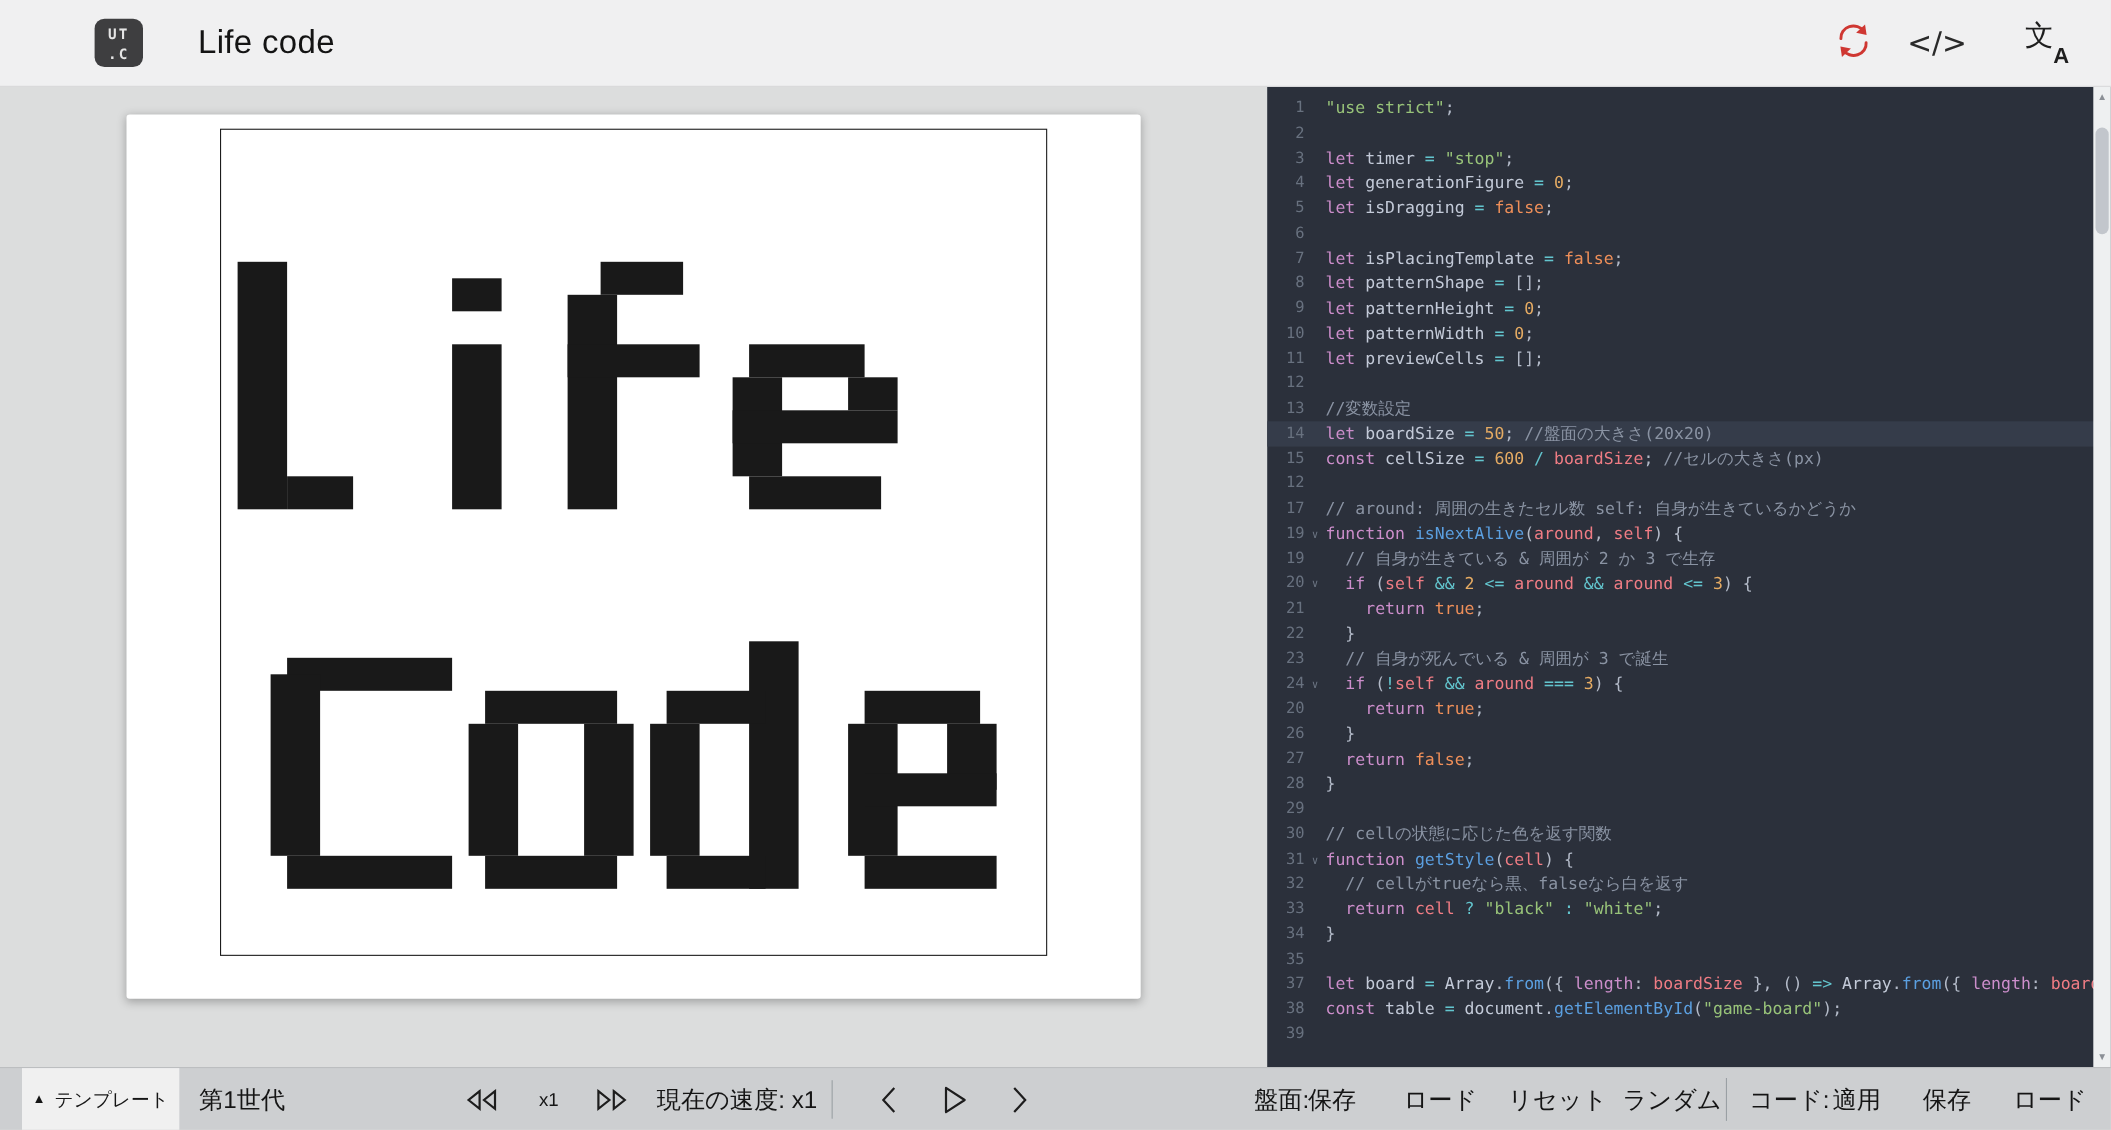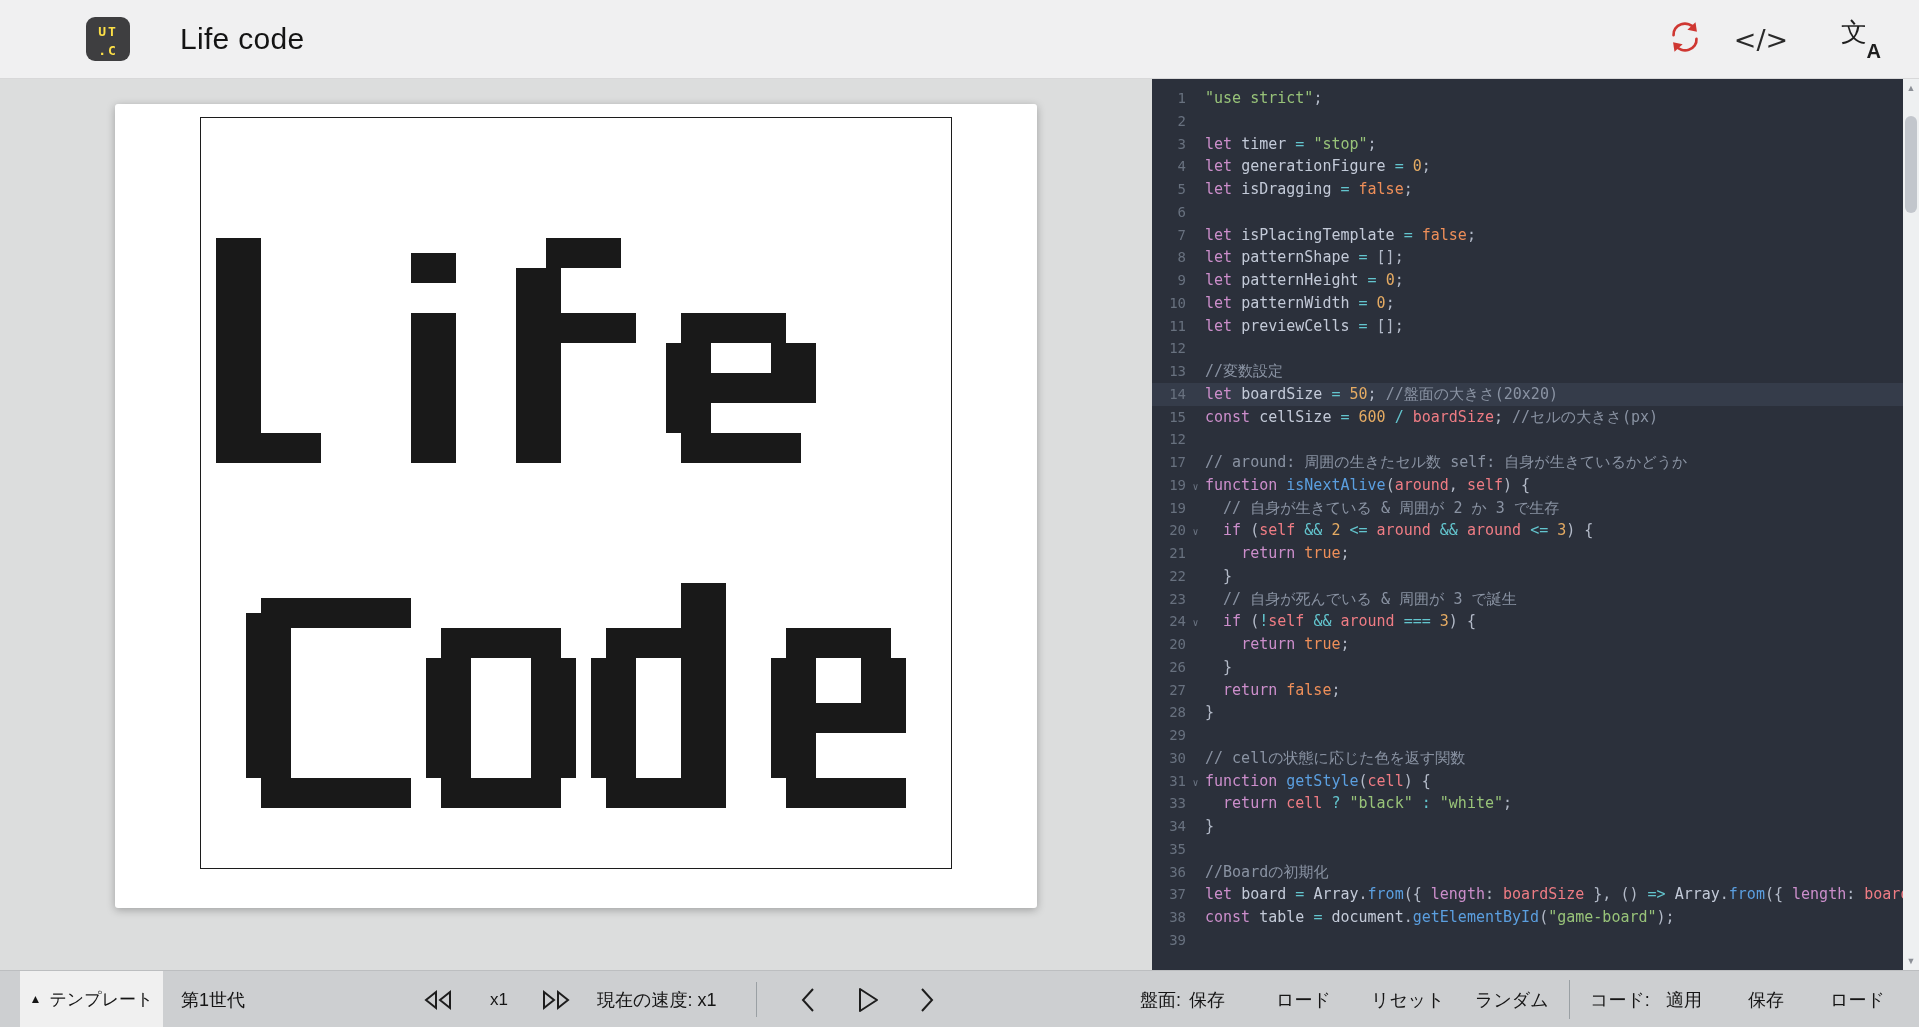--- a/index.html
+++ b/index.html
@@ -1,21 +1,21 @@
 <!DOCTYPE html>
 <html><head>
 <meta charset="utf-8">
 <style>
   html,body{margin:0;padding:0;}
   body{width:1919px;height:1027px;overflow:hidden;font-family:"Liberation Sans",sans-serif;background:#dedfe0;}
   .app{position:relative;width:1919px;height:1027px;}
 
   
   .topbar{position:absolute;left:0;top:0;width:1919px;height:78px;background:#f0f0f1;border-bottom:1px solid #d8d8d9;z-index:5;}
-  .logo{position:absolute;left:86px;top:17px;width:44px;height:44px;background:#3e3e40;border-radius:9px;color:#fde047;
+  .logo{position:absolute;left:86px;top:17px;width:44px;height:44px;background:#3e3e40;border-radius:9px;color:#e5e5e5;
         font-family:"DejaVu Sans Mono",monospace;font-size:13px;font-weight:bold;line-height:1.45;text-align:center;padding-top:6px;box-sizing:border-box;letter-spacing:2px;}
   .app-title{position:absolute;left:148px;top:22px;font-size:30px;color:#141414;letter-spacing:0.3px;margin-left:32px;}
   .tb-icon{position:absolute;top:0;height:78px;display:flex;align-items:center;justify-content:center;cursor:pointer;}
   .icon-refresh{left:1660px;width:50px;}
   .icon-code{left:1736px;width:50px;font-size:27px;color:#2a2a2a;font-family:"DejaVu Sans",sans-serif;}
   .icon-lang{left:1834px;width:54px;position:absolute;}
   .lang-wrap{position:relative;width:40px;height:44px;color:#1e1e1e;}
   .lang-bun{position:absolute;left:0;top:-2px;font-size:26px;}
   .lang-a{position:absolute;right:0;bottom:-2px;font-size:20px;font-weight:bold;}
 
@@ -40,21 +40,21 @@
 
   
   .scrollbar{position:absolute;right:0;top:79px;width:16px;height:891px;background:#eef0f1;z-index:6;}
   .sb-arrow{position:absolute;left:0;width:16px;height:16px;color:#8b8f96;font-size:9px;text-align:center;line-height:16px;cursor:pointer;}
   .sb-up{top:1px;}
   .sb-down{bottom:1px;}
   .sb-thumb{position:absolute;left:2px;top:37px;width:12px;height:97px;background:#c2c6cc;border-radius:6px;cursor:pointer;}
 
   
   .bottombar{position:absolute;left:0;top:970px;width:1919px;height:57px;background:#cdcfd1;border-top:1px solid #bcbec0;z-index:7;}
-  .bb-item{position:absolute;top:0;height:57px;display:flex;align-items:center;color:#151515;font-size:18px;cursor:default;}
+  .bb-item{position:absolute;top:0;height:57px;display:flex;align-items:center;color:#151515;font-size:22px;cursor:default;}
   .bb-btn{cursor:pointer;}
   .tpl-btn{left:20px;width:143px;background:#f0f0f0;justify-content:center;gap:8px;font-size:17px;}
   .tpl-tri{font-size:12px;position:relative;top:-1px;}
   .gen{left:181px;}
   .seek-back{left:423px;}
   .x1{left:490px;font-size:17px;}
   .seek-fwd{left:541px;}
   .speed{left:597px;}
   .sep{position:absolute;top:11px;width:1px;height:35px;background:#9aa0a4;}
   .sep1{left:756px;}
@@ -167,24 +167,24 @@
         <div class="ed-row"><span class="ed-num">22</span><span class="ed-fold"></span><span class="ed-code"><span class="tk-p">  }</span></span></div>
         <div class="ed-row"><span class="ed-num">23</span><span class="ed-fold"></span><span class="ed-code"><span class="tk-c">  // 自身が死んでいる &amp; 周囲が 3 で誕生</span></span></div>
         <div class="ed-row"><span class="ed-num">24</span><span class="ed-fold">∨</span><span class="ed-code"><span class="tk-p">  </span><span class="tk-k">if</span><span class="tk-p"> (</span><span class="tk-o">!</span><span class="tk-r">self</span><span class="tk-p"> </span><span class="tk-o">&amp;&amp;</span><span class="tk-p"> </span><span class="tk-r">around</span><span class="tk-p"> </span><span class="tk-o">===</span><span class="tk-p"> </span><span class="tk-n">3</span><span class="tk-p">) {</span></span></div>
         <div class="ed-row"><span class="ed-num">20</span><span class="ed-fold"></span><span class="ed-code"><span class="tk-p">    </span><span class="tk-k">return</span><span class="tk-p"> </span><span class="tk-b">true</span><span class="tk-p">;</span></span></div>
         <div class="ed-row"><span class="ed-num">26</span><span class="ed-fold"></span><span class="ed-code"><span class="tk-p">  }</span></span></div>
         <div class="ed-row"><span class="ed-num">27</span><span class="ed-fold"></span><span class="ed-code"><span class="tk-p">  </span><span class="tk-k">return</span><span class="tk-p"> </span><span class="tk-b">false</span><span class="tk-p">;</span></span></div>
         <div class="ed-row"><span class="ed-num">28</span><span class="ed-fold"></span><span class="ed-code"><span class="tk-p">}</span></span></div>
         <div class="ed-row"><span class="ed-num">29</span><span class="ed-fold"></span><span class="ed-code"></span></div>
         <div class="ed-row"><span class="ed-num">30</span><span class="ed-fold"></span><span class="ed-code"><span class="tk-c">// cellの状態に応じた色を返す関数</span></span></div>
         <div class="ed-row"><span class="ed-num">31</span><span class="ed-fold">∨</span><span class="ed-code"><span class="tk-k">function </span><span class="tk-f">getStyle</span><span class="tk-p">(</span><span class="tk-r">cell</span><span class="tk-p">) {</span></span></div>
+        <div class="ed-row"><span class="ed-num">32</span><span class="ed-fold"></span><span class="ed-code"><span class="tk-c">  // cellがtrueなら黒、falseなら白を返す</span></span></div>
         <div class="ed-row"><span class="ed-num">33</span><span class="ed-fold"></span><span class="ed-code"><span class="tk-p">  </span><span class="tk-k">return</span><span class="tk-p"> </span><span class="tk-r">cell</span><span class="tk-p"> </span><span class="tk-o">?</span><span class="tk-p"> </span><span class="tk-s">"black"</span><span class="tk-p"> </span><span class="tk-o">:</span><span class="tk-p"> </span><span class="tk-s">"white"</span><span class="tk-p">;</span></span></div>
         <div class="ed-row"><span class="ed-num">34</span><span class="ed-fold"></span><span class="ed-code"><span class="tk-p">}</span></span></div>
         <div class="ed-row"><span class="ed-num">35</span><span class="ed-fold"></span><span class="ed-code"></span></div>
-        <div class="ed-row"><span class="ed-num">36</span><span class="ed-fold"></span><span class="ed-code"><span class="tk-c">//Boardの初期化</span></span></div>
         <div class="ed-row"><span class="ed-num">37</span><span class="ed-fold"></span><span class="ed-code"><span class="tk-k">let </span><span class="tk-v">board </span><span class="tk-o">= </span><span class="tk-v">Array</span><span class="tk-p">.</span><span class="tk-f">from</span><span class="tk-p">({ </span><span class="tk-k">length</span><span class="tk-p">: </span><span class="tk-r">boardSize</span><span class="tk-p"> }, () </span><span class="tk-o">=&gt;</span><span class="tk-p"> </span><span class="tk-v">Array</span><span class="tk-p">.</span><span class="tk-f">from</span><span class="tk-p">({ </span><span class="tk-k">length</span><span class="tk-p">: </span><span class="tk-r">boardSize</span></span></div>
         <div class="ed-row"><span class="ed-num">38</span><span class="ed-fold"></span><span class="ed-code"><span class="tk-k">const </span><span class="tk-v">table </span><span class="tk-o">= </span><span class="tk-v">document</span><span class="tk-p">.</span><span class="tk-f">getElementById</span><span class="tk-p">(</span><span class="tk-s">"game-board"</span><span class="tk-p">)</span><span class="tk-p">;</span></span></div>
         <div class="ed-row"><span class="ed-num">39</span><span class="ed-fold"></span><span class="ed-code"></span></div>
       </div>
   </div>
   <div class="scrollbar">
     <div class="sb-arrow sb-up">▲</div>
     <div class="sb-thumb"></div>
     <div class="sb-arrow sb-down">▼</div>
   </div>

